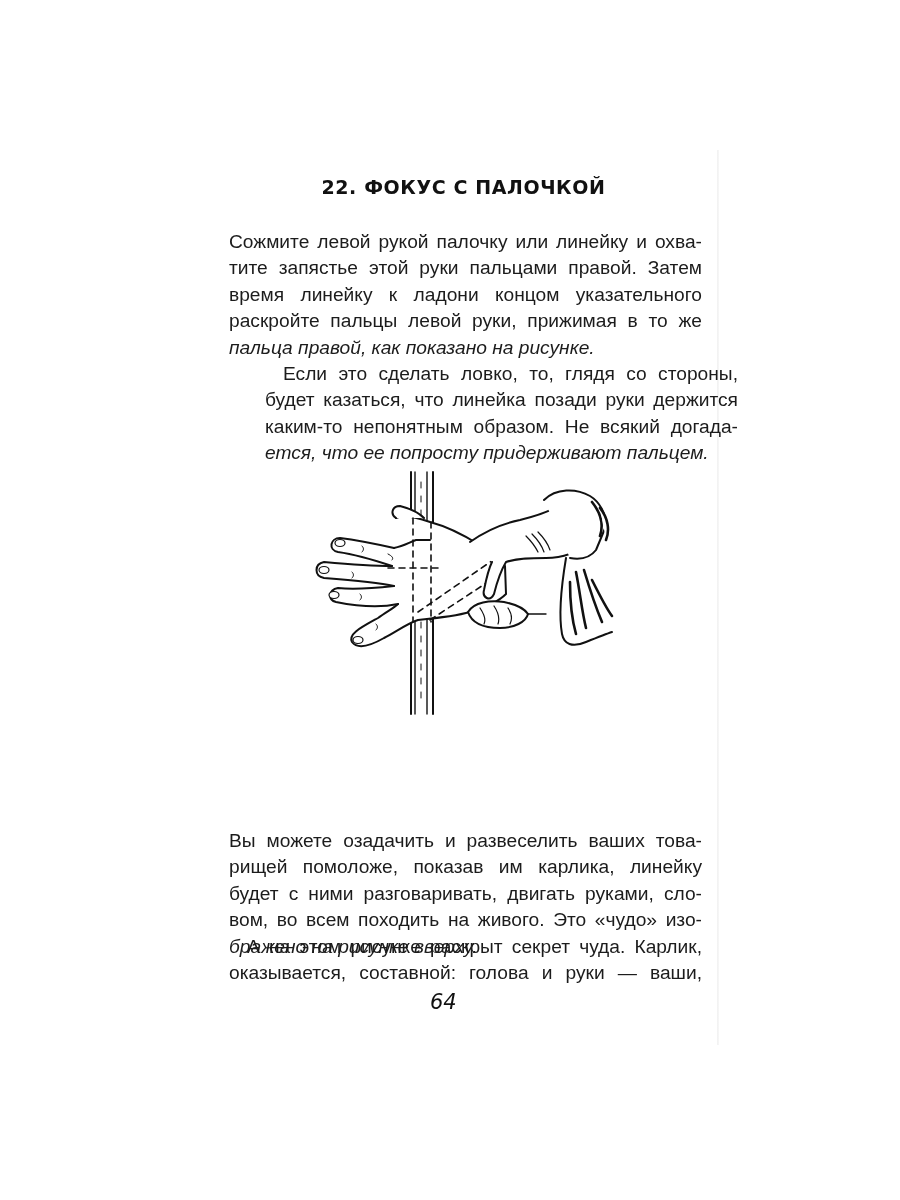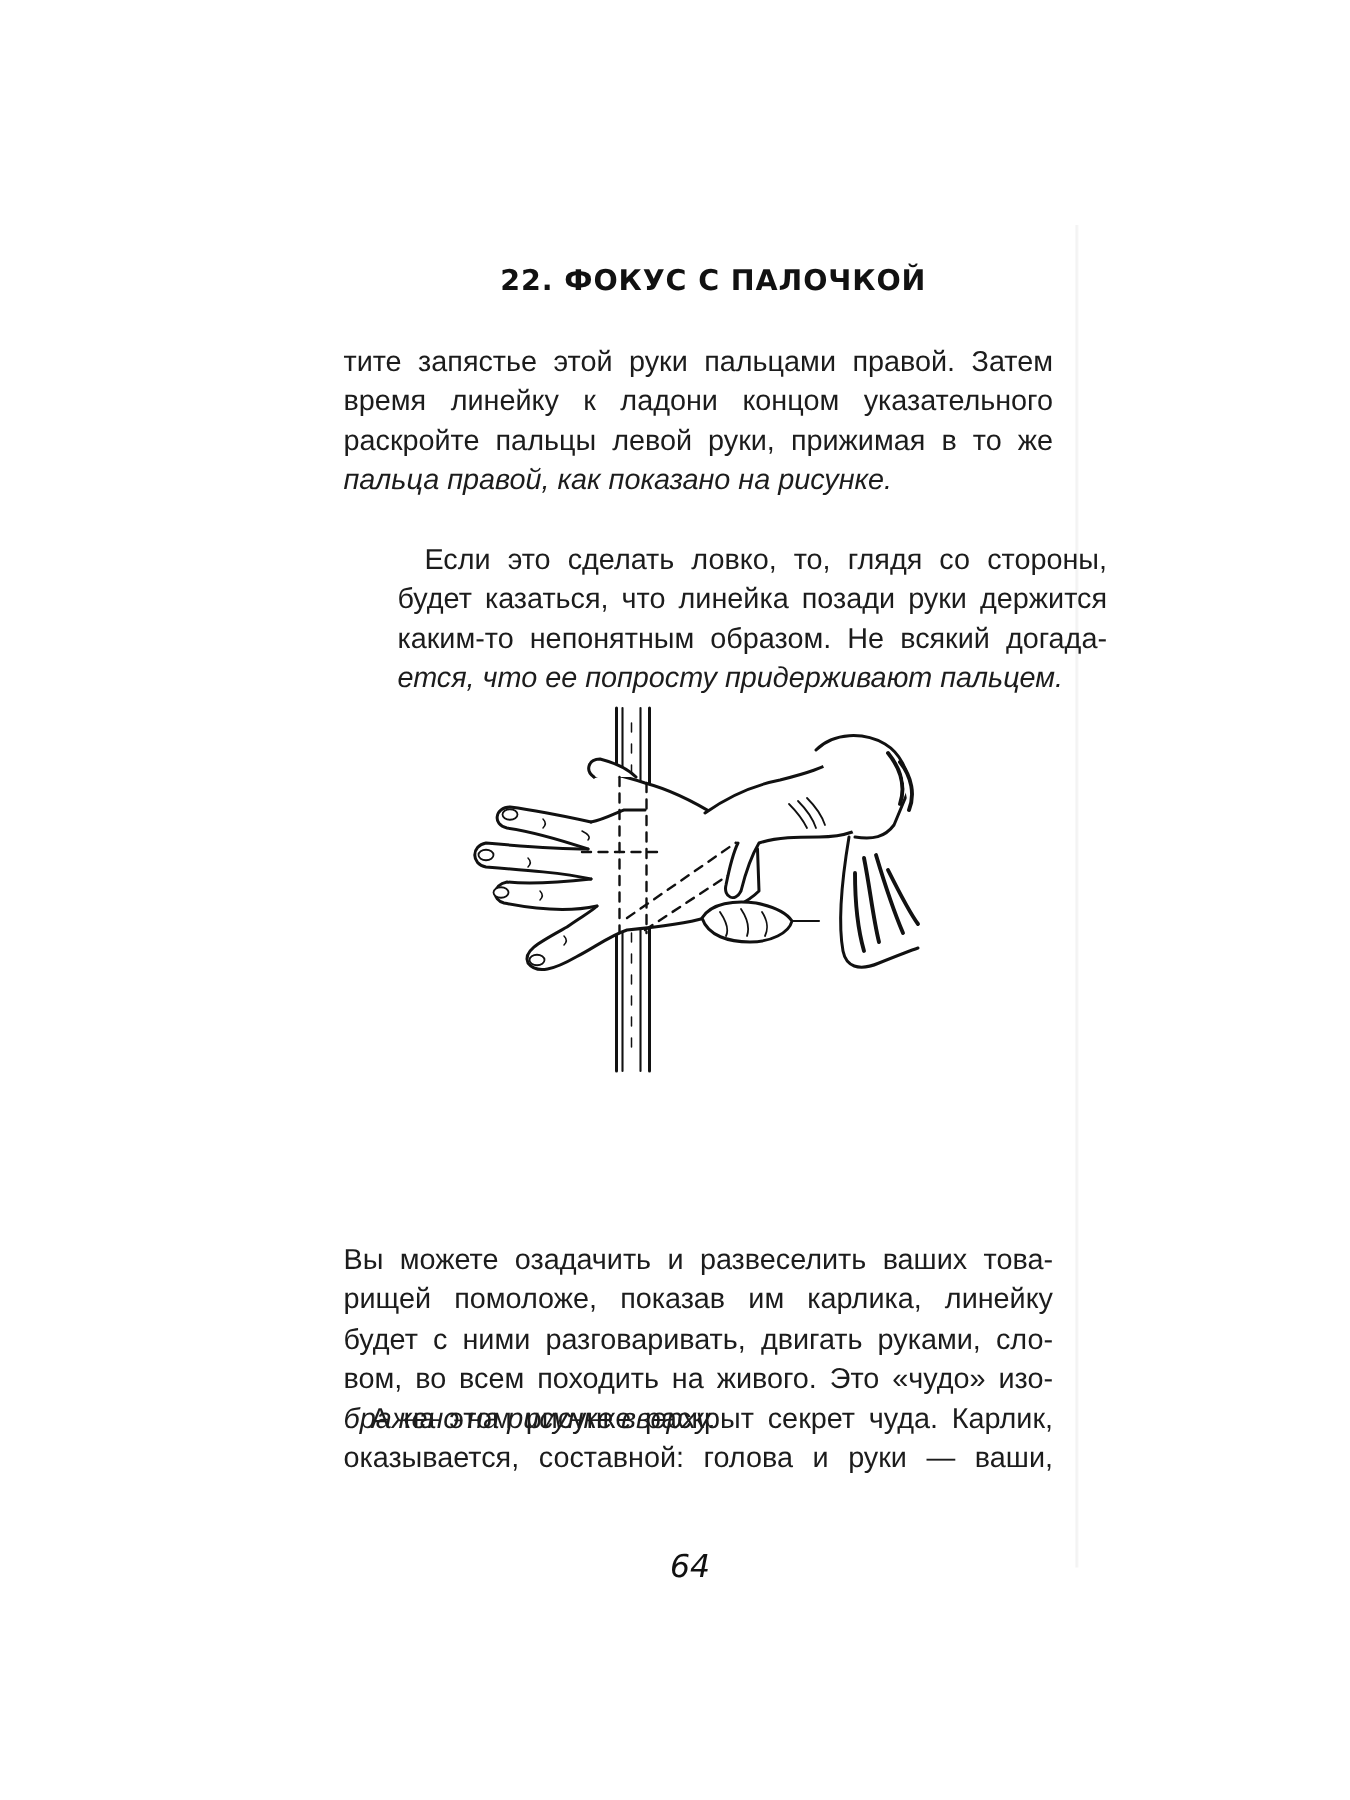--- a/index.html
+++ b/index.html
@@ -1,41 +1,42 @@
 <!DOCTYPE html>
 <html><head>
 <meta charset="utf-8">
 <style>
   html, body { margin: 0; padding: 0; background: #ffffff; }
   body { width: 900px; height: 1200px; position: relative; overflow: hidden; font-family: "Liberation Sans", "DejaVu Sans", sans-serif; color: #1a1a1a; }
   .page { position: absolute; left: 0; top: 0; width: 900px; height: 1200px; background: #ffffff; }
   .page-edge { position: absolute; left: 717px; top: 150px; width: 2px; height: 895px; background: linear-gradient(to right, #f1f1f1, #f7f7f7); }
-  .heading { position: absolute; left: 239px; width: 473px; text-align: center; font-family: "DejaVu Sans", sans-serif; font-weight: bold; font-size: 19px; letter-spacing: 0.6px; color: #111; }
+  .heading { position: absolute; left: 227px; width: 473px; text-align: center; font-family: "DejaVu Sans", sans-serif; font-weight: bold; font-size: 19px; letter-spacing: 0.6px; color: #111; }
   .h1 { top: 176px; }
   .h2 { top: 776px; }
   .para { position: absolute; left: 229px; width: 473px; font-size: 19.2px; line-height: 26.4px; color: #1c1c1c; }
   .line { display: block; white-space: nowrap; text-align: justify; text-align-last: justify; height: 26.4px; }
   .line.last { text-align-last: left; font-style: italic; }
   .line.indent { padding-left: 18px; }
   .p1 { top: 229px; }
   .p2 { top: 361px; margin-left: 36px; }
   .p3 { top: 828px; }
   .p4 { top: 934px; }
   .illustration { position: absolute; left: 300px; top: 462px; width: 320px; height: 262px; }
-  .page-number { position: absolute; left: 430px; top: 1032px; width: 60px; text-align: center; font-family: "DejaVu Sans", sans-serif; font-size: 21px; color: #111; font-style: italic; }
+  .page-number { position: absolute; left: 430px; top: 990px; width: 60px; font-family: "DejaVu Sans", sans-serif; font-size: 21px; color: #111; font-style: italic; }
 </style>
 </head>
 <body>
 
 <div class="page">
   <div class="page-edge"></div>
 
   <div class="heading h1">22. ФОКУС С ПАЛОЧКОЙ</div>
 
   <div class="para p1">
+    <span class="line">Сожмите левой рукой палочку или линейку и охва-</span>
     <span class="line">тите запястье этой руки пальцами правой. Затем</span>
     <span class="line">время линейку к ладони концом указательного</span>
     <span class="line">раскройте пальцы левой руки, прижимая в то же</span>
     <span class="line last">пальца правой, как показано на рисунке.</span>
   </div>
 
   <div class="para p2">
     <span class="line indent">Если это сделать ловко, то, глядя со стороны,</span>
     <span class="line">будет казаться, что линейка позади руки держится</span>
     <span class="line">каким-то непонятным образом. Не всякий догада-</span>

